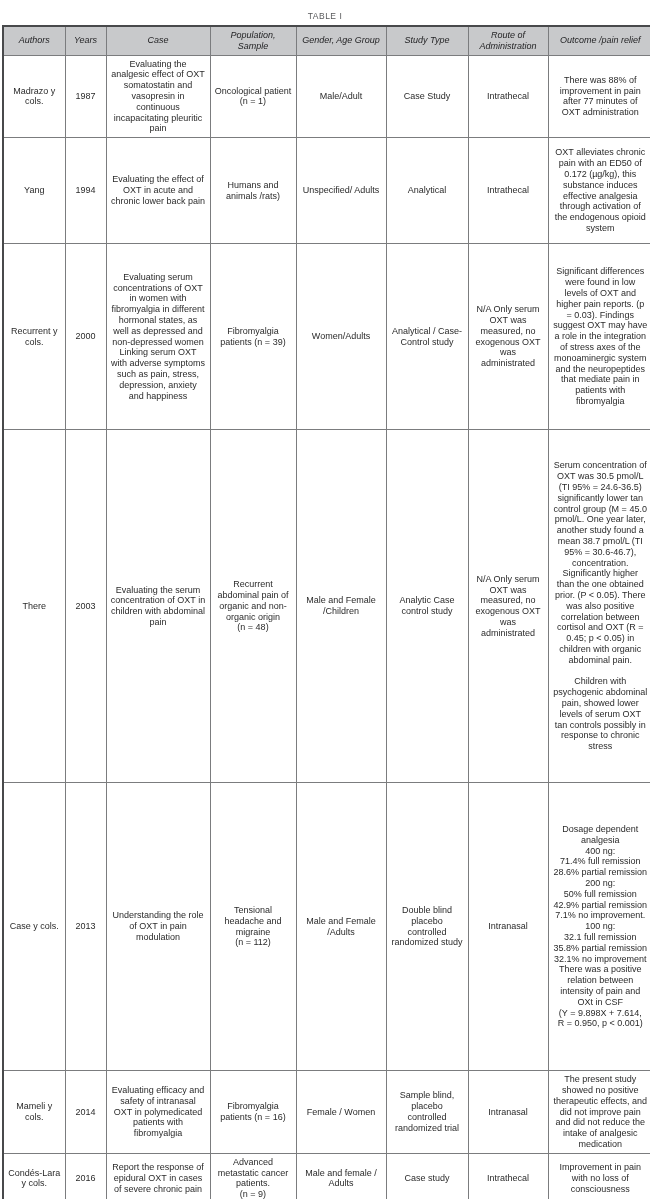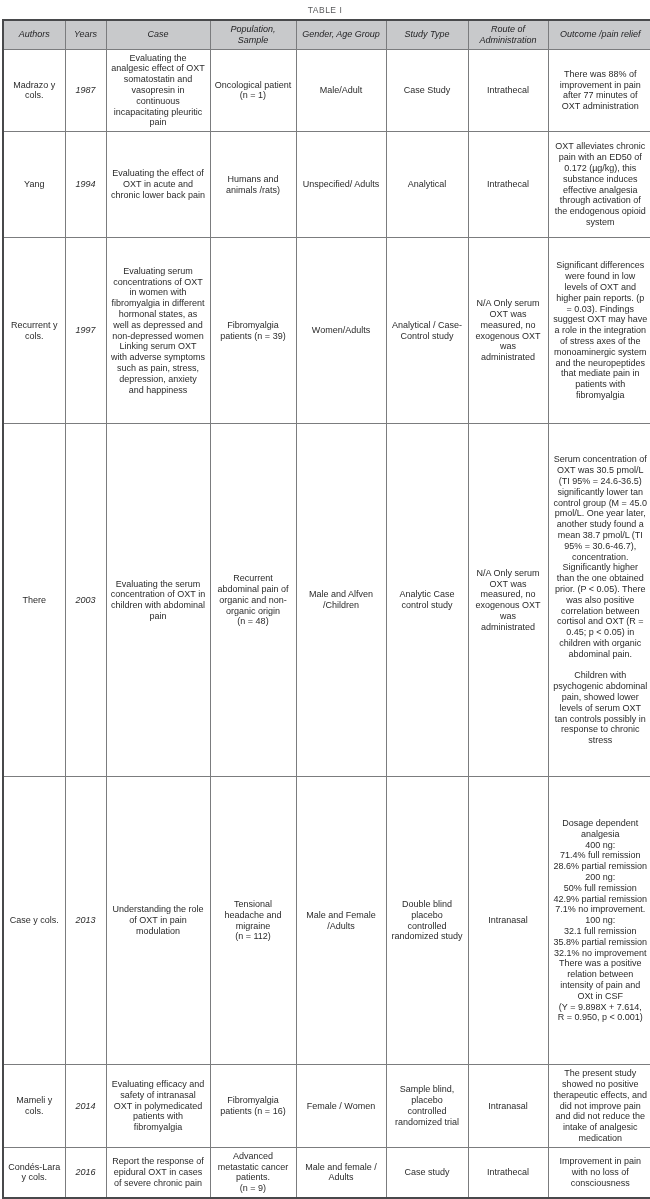--- a/index.html
+++ b/index.html
@@ -7,21 +7,21 @@
     width:650px;height:1199px;
     font-family:"Liberation Sans", sans-serif;
     color:#2b2b2b;
     overflow:hidden;
   }
   .table-title{
     text-align:center;
     font-size:8.5px;
     color:#58595b;
     letter-spacing:0.5px;
-    padding:5px 0 4px 0;
+    padding:11px 0 4px 0;
   }
   table{
     border-collapse:collapse;
     table-layout:fixed;
     width:646px;
     margin-left:2px;
     border:2px solid #48494b;
   }
   th,td{
     border:1px solid #7b7c7e;
@@ -34,21 +34,21 @@
     overflow:hidden;
   }
   th{
     background:#c8c9cb;
     font-style:italic;
     font-weight:normal;
     text-align:center;
     color:#1f1f21;
   }
   td{text-align:center;}
-  td.col-years{text-align:center;font-style:italic;}
+  td.col-years{text-align:center;}
   thead tr{height:28px;}
   tbody tr:nth-child(1){height:81px;}
   tbody tr:nth-child(2){height:106px;}
   tbody tr:nth-child(3){height:186px;}
   tbody tr:nth-child(4){height:353px;}
   tbody tr:nth-child(5){height:288px;}
   tbody tr:nth-child(6){height:82px;}
   tbody tr:nth-child(7){height:50px;}
 </style>
 </head>
@@ -95,36 +95,36 @@
         <td class="col-years">1994</td>
         <td class="col-aims">Evaluating the effect of OXT in acute and chronic lower back pain</td>
         <td class="col-population">Humans and animals /rats)</td>
         <td class="col-gender">Unspecified/ Adults</td>
         <td class="col-study_type">Analytical</td>
         <td class="col-route">Intrathecal</td>
         <td class="col-outcome">OXT alleviates chronic pain with an ED50 of 0.172 (µg/kg), this substance induces effective analgesia through activation of the endogenous opioid system</td>
       </tr>
       <tr>
         <td class="col-authors">Recurrent y cols.</td>
-        <td class="col-years">1997</td>
+        <td class="col-years">2000</td>
         <td class="col-aims">Evaluating serum concentrations of OXT in women with fibromyalgia in different hormonal states, as well as depressed and non-depressed women
 Linking serum OXT with adverse symptoms such as pain, stress, depression, anxiety and happiness</td>
         <td class="col-population">Fibromyalgia patients (n = 39)</td>
         <td class="col-gender">Women/Adults</td>
         <td class="col-study_type">Analytical / Case-Control study</td>
         <td class="col-route">N/A Only serum OXT was measured, no exogenous OXT was administrated</td>
         <td class="col-outcome">Significant differences were found in low levels of OXT and higher pain reports. (p = 0.03). Findings suggest OXT may have a role in the integration of stress axes of the monoaminergic system and the neuropeptides that mediate pain in patients with fibromyalgia</td>
       </tr>
       <tr>
         <td class="col-authors">There</td>
         <td class="col-years">2003</td>
         <td class="col-aims">Evaluating the serum concentration of OXT in children with abdominal pain</td>
         <td class="col-population">Recurrent abdominal pain of organic and non-organic origin
 (n = 48)</td>
-        <td class="col-gender">Male and Alfven /Children</td>
+        <td class="col-gender">Male and Female /Children</td>
         <td class="col-study_type">Analytic Case control study</td>
         <td class="col-route">N/A Only serum OXT was measured, no exogenous OXT was administrated</td>
         <td class="col-outcome">Serum concentration of OXT was 30.5 pmol/L (TI 95% = 24.6-36.5) significantly lower tan control group (M = 45.0 pmol/L. One year later, another study found a mean 38.7 pmol/L (TI 95% = 30.6-46.7), concentration. Significantly higher than the one obtained prior. (P &lt; 0.05). There was also positive correlation between cortisol and OXT (R = 0.45; p &lt; 0.05) in children with organic abdominal pain.
 
 Children with psychogenic abdominal pain, showed lower levels of serum OXT tan controls possibly in response to chronic stress</td>
       </tr>
       <tr>
         <td class="col-authors">Case y cols.</td>
         <td class="col-years">2013</td>
         <td class="col-aims">Understanding the role of OXT in pain modulation</td>

